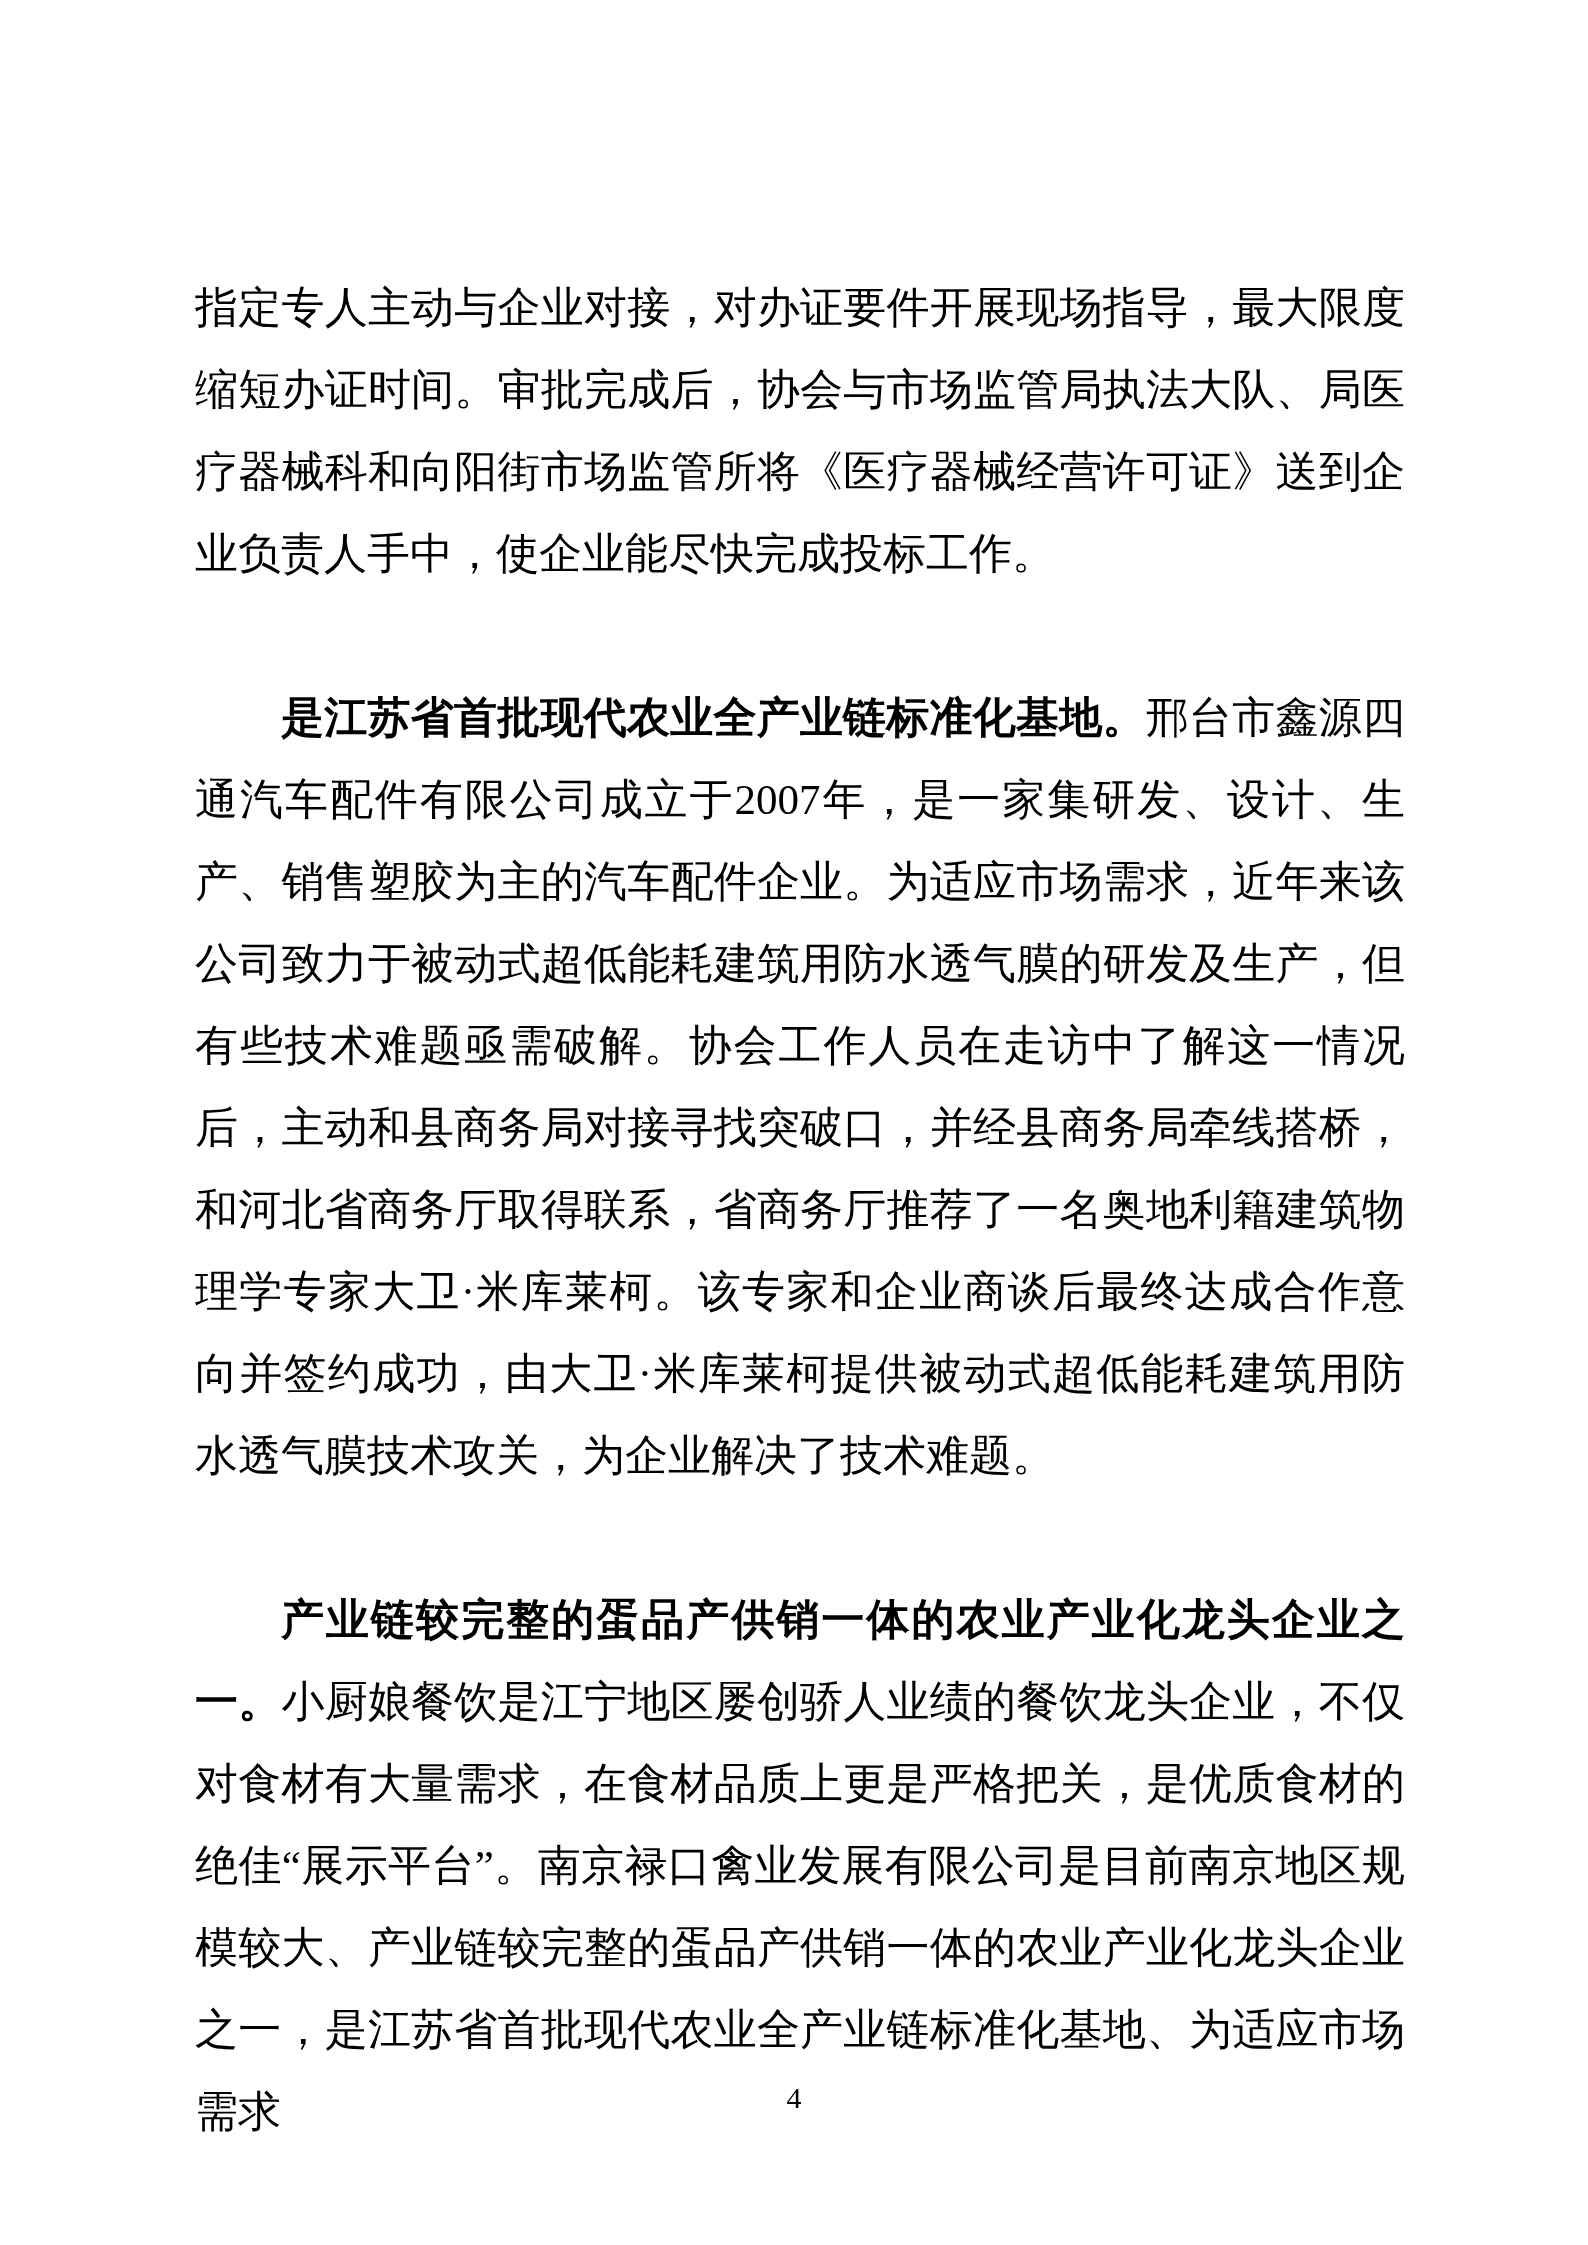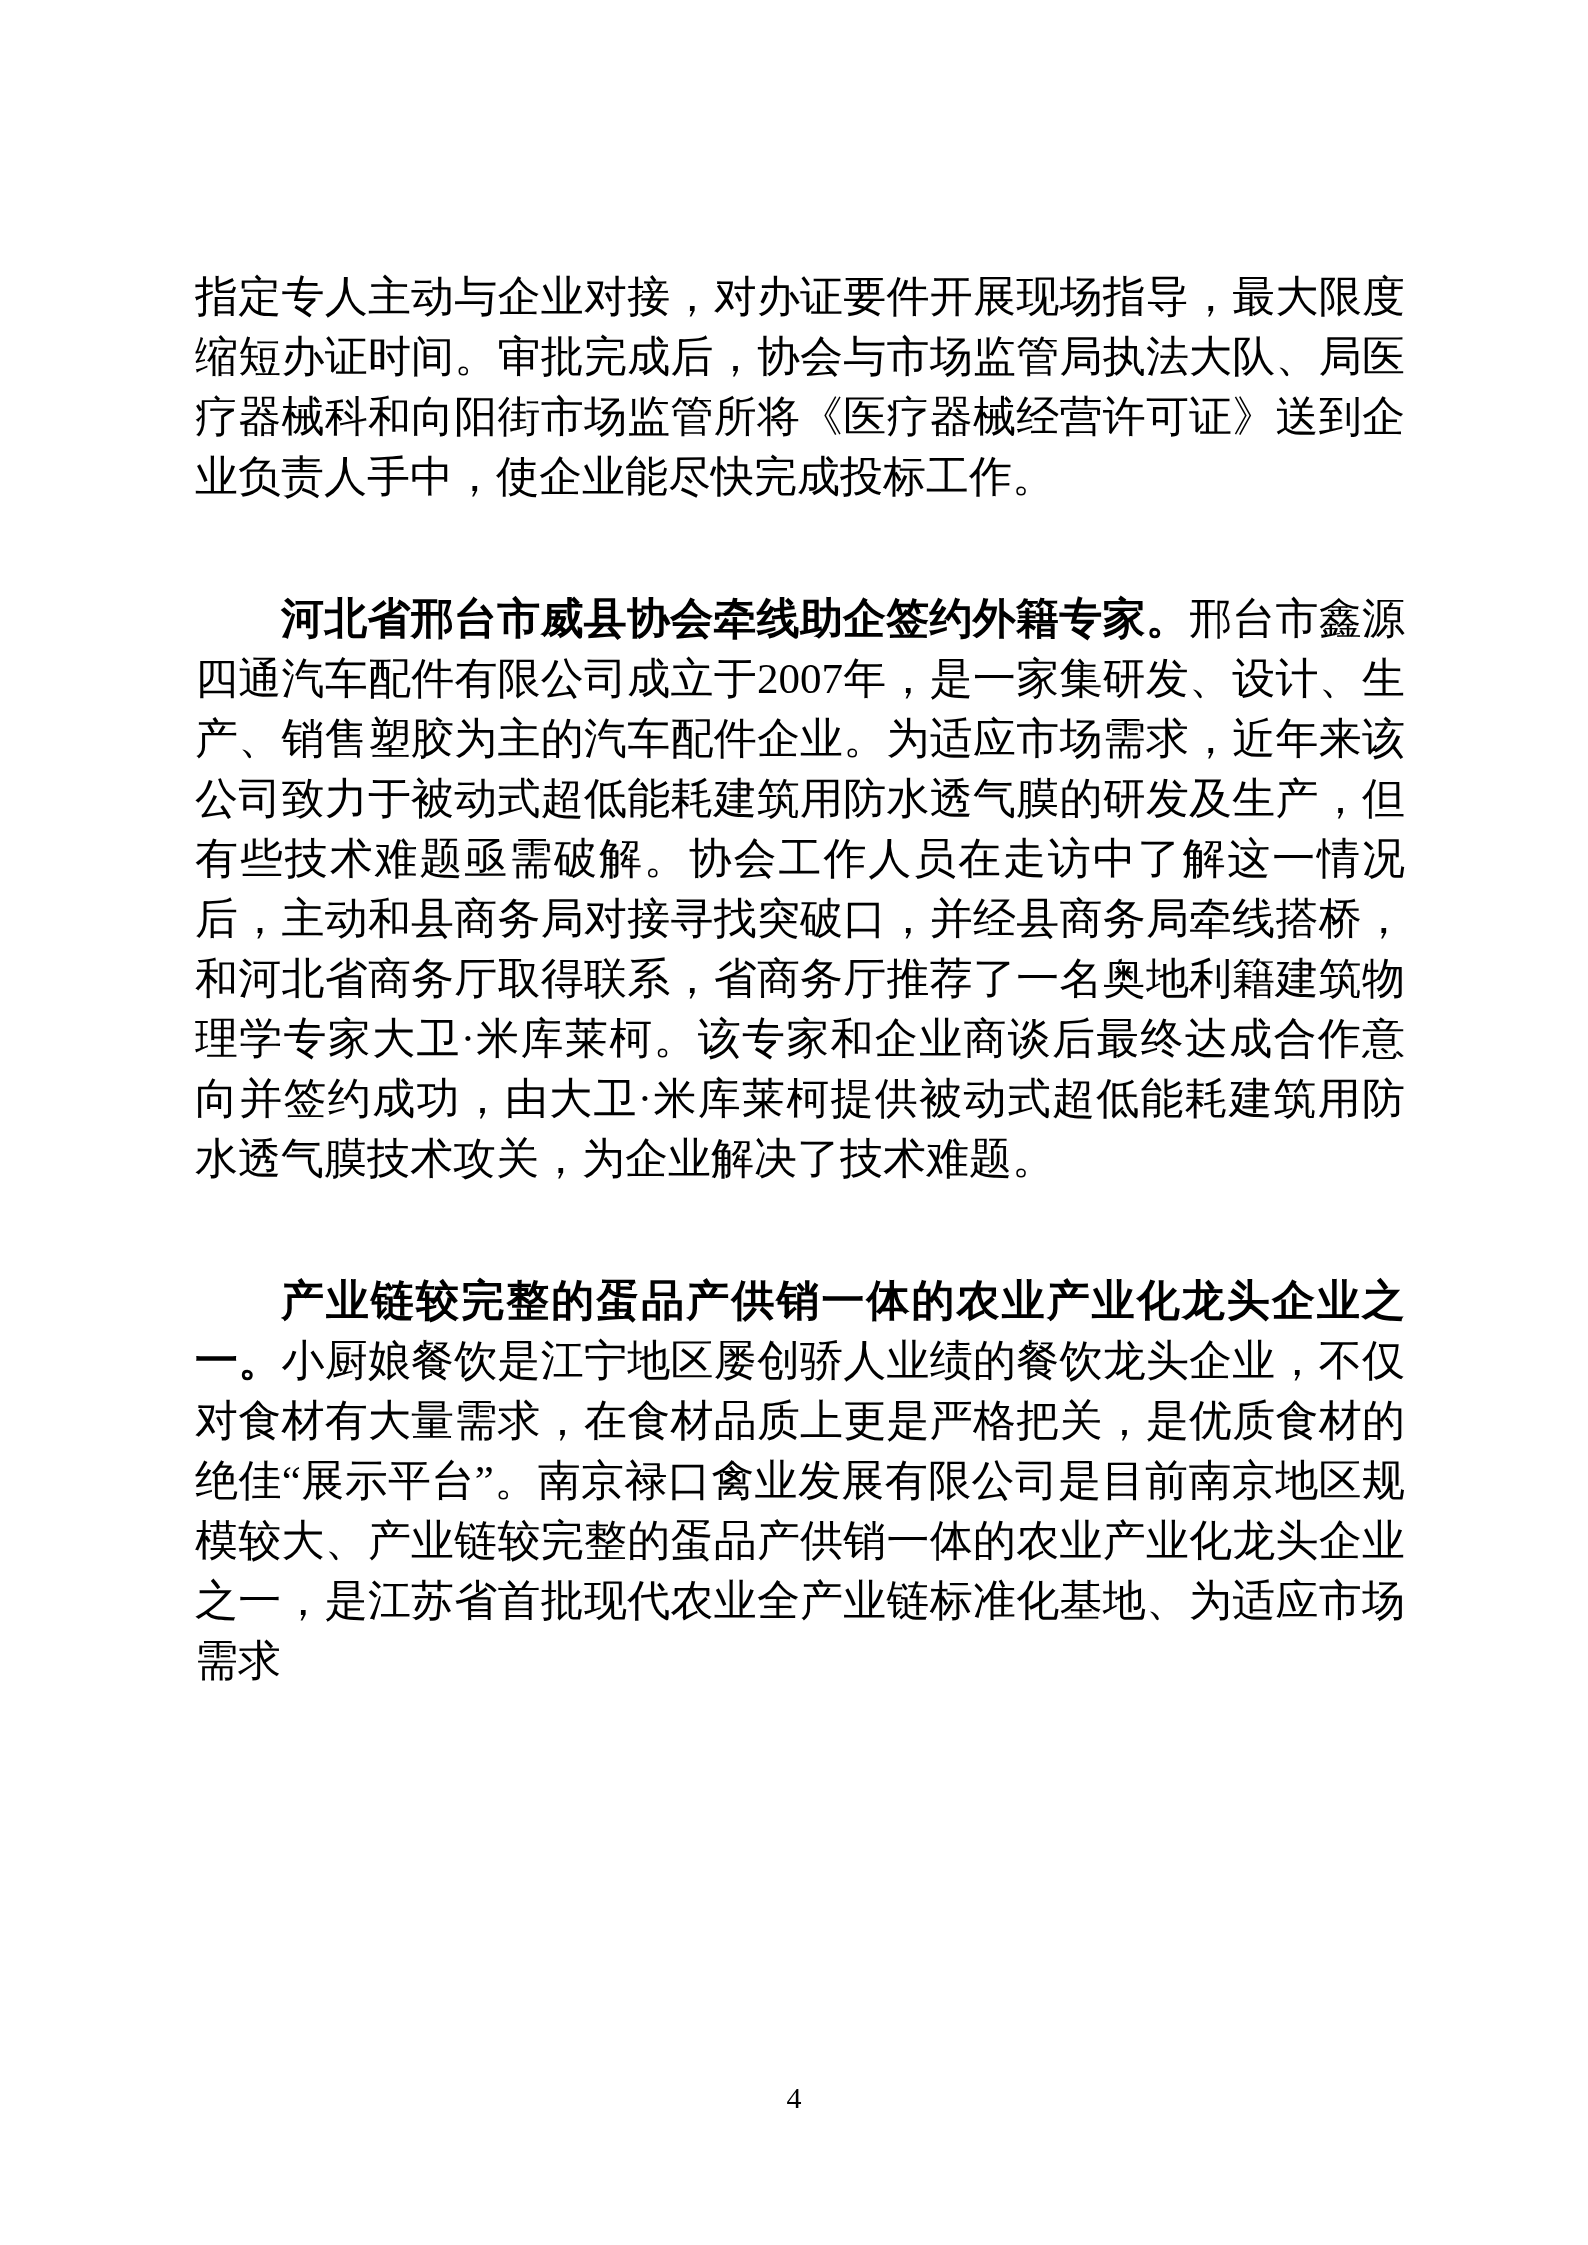--- a/index.html
+++ b/index.html
@@ -18,21 +18,21 @@
   }
   .text-block {
     position: absolute;
     left: 195px;
     top: 267px;
     width: 1210px;
   }
   .para {
     margin: 0 0 82px 0;
     font-size: 43px;
-    line-height: 60px;
+    line-height: 82px;
     text-align: justify;
     text-justify: inter-ideograph;
     word-break: normal;
   }
   .para:last-child {
     margin-bottom: 0;
   }
   .para.indent {
     text-indent: 86px;
   }
@@ -48,17 +48,17 @@
     font-size: 30px;
     line-height: 36px;
   }
 </style>
 </head>
 <body>
 
 <div class="page">
   <div class="text-block">
       <p class="para"><span class="run">指定专人主动与企业对接，对办证要件开展现场指导，最大限度缩短办证时间。审批完成后，协会与市场监管局执法大队、局医疗器械科和向阳街市场监管所将《医疗器械经营许可证》送到企业负责人手中，使企业能尽快完成投标工作。</span></p>
-      <p class="para indent"><span class="run bold">河北省邢台市威县协会牵线助企签约外籍专家。</span><span class="run">邢台市鑫源四通汽车配件有限公司成立于2007年，是一家集研发、设计、生产、销售塑胶为主的汽车配件企业。为适应市场需求，近年来该公司致力于被动式超低能耗建筑用防水透气膜的研发及生产，但有些技术难题亟需破解。协会工作人员在走访中了解这一情况后，主动和县商务局对接寻找突破口，并经县商务局牵线搭桥，和河北省商务厅取得联系，省商务厅推荐了一名奥地利籍建筑物理学专家大卫·米库莱柯。该专家和企业商谈后最终达成合作意向并签约成功，由大卫·米库莱柯提供被动式超低能耗建筑用防水透气膜技术攻关，为企业解决了技术难题。</span></p>
+      <p class="para indent"><span class="run bold">是江苏省首批现代农业全产业链标准化基地。</span><span class="run">邢台市鑫源四通汽车配件有限公司成立于2007年，是一家集研发、设计、生产、销售塑胶为主的汽车配件企业。为适应市场需求，近年来该公司致力于被动式超低能耗建筑用防水透气膜的研发及生产，但有些技术难题亟需破解。协会工作人员在走访中了解这一情况后，主动和县商务局对接寻找突破口，并经县商务局牵线搭桥，和河北省商务厅取得联系，省商务厅推荐了一名奥地利籍建筑物理学专家大卫·米库莱柯。该专家和企业商谈后最终达成合作意向并签约成功，由大卫·米库莱柯提供被动式超低能耗建筑用防水透气膜技术攻关，为企业解决了技术难题。</span></p>
       <p class="para indent"><span class="run bold">产业链较完整的蛋品产供销一体的农业产业化龙头企业之一。</span><span class="run">小厨娘餐饮是江宁地区屡创骄人业绩的餐饮龙头企业，不仅对食材有大量需求，在食材品质上更是严格把关，是优质食材的绝佳“展示平台”。南京禄口禽业发展有限公司是目前南京地区规模较大、产业链较完整的蛋品产供销一体的农业产业化龙头企业之一，是江苏省首批现代农业全产业链标准化基地、为适应市场需求</span></p>
     </div>
   <div class="page-number">4</div>
 </div>
 
 </body></html>

